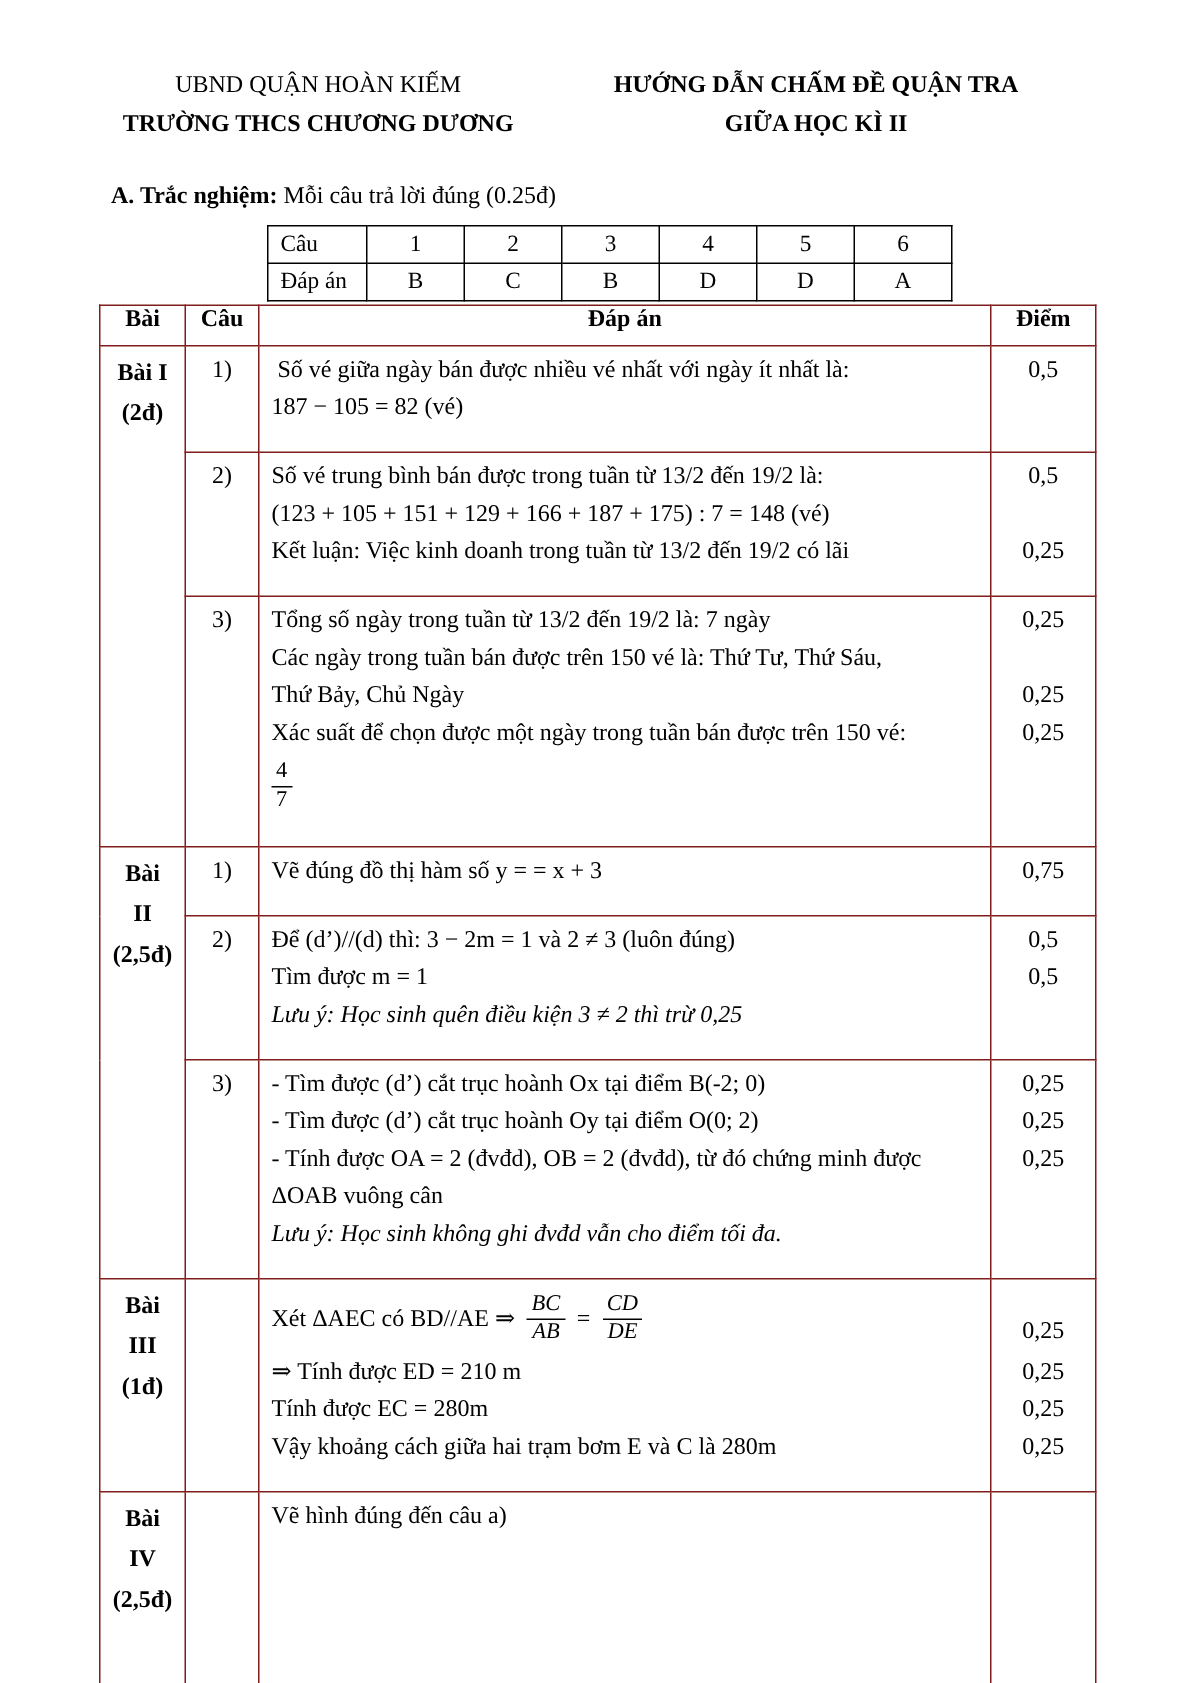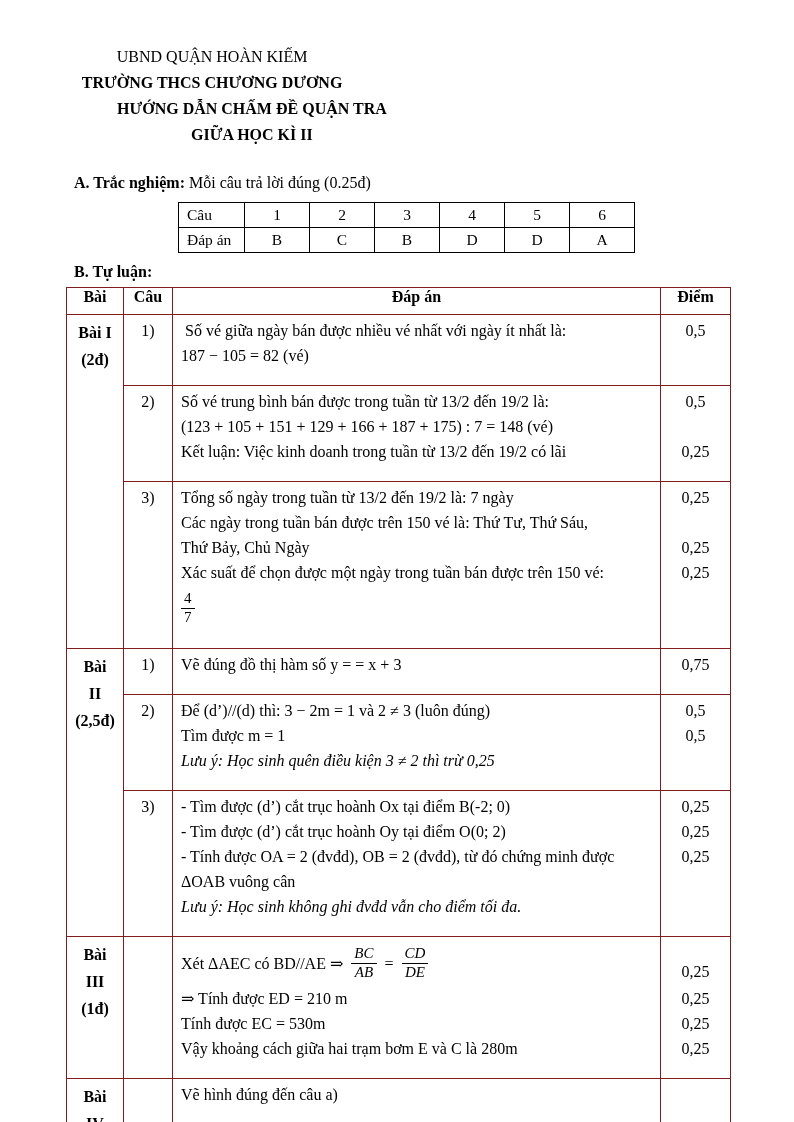--- a/index.html
+++ b/index.html
@@ -8,21 +8,21 @@
     width: 794px; height: 1122px;
     background: #ffffff;
     color: #000000;
     font-family: "Liberation Serif", "DejaVu Serif", serif;
     font-size: 16px;
     overflow: hidden;
   }
   .page { padding: 44px 64px 0 66px; }
 
   
-  .header { display: flex; flex-direction: column; }
+  .header { display: flex; }
   .header-left  { width: 44%; text-align: center; }
   .header-right { width: 56%; text-align: center; }
   .hline { line-height: 26px; }
   .bold  { font-weight: bold; }
 
   
   .section-a { margin-top: 22px; padding-left: 8px; line-height: 26px; }
   .section-b { margin-top: 6px; padding-left: 8px; line-height: 26px; font-weight: bold; }
 
   
@@ -107,21 +107,20 @@
           <td>B</td>
           <td>C</td>
           <td>B</td>
           <td>D</td>
           <td>D</td>
           <td>A</td>
         </tr>
       </tbody>
   </table>
 
-  <div class="section-b">B. Tự luận:</div>
 
   <table class="essay-table">
     <colgroup>
       <col class="col-bai">
         <col class="col-cau">
         <col class="col-dapan">
         <col class="col-diem">
     </colgroup>
     <thead>
       <tr>
@@ -224,21 +223,21 @@
         <tr>
           <td class="bai-cell" rowspan="1">
             <div class="bai-line">Bài</div>
             <div class="bai-line">III</div>
             <div class="bai-line">(1đ)</div>
           </td>
           <td class="cau-cell"></td>
           <td class="content-cell">
             <div class="line math-line"><span>Xét ΔAEC có BD//AE ⇒ </span><span class="frac math-italic"><span class="num">BC</span><span class="den">AB</span></span><span> = </span><span class="frac math-italic"><span class="num">CD</span><span class="den">DE</span></span></div>
             <div class="line">⇒ Tính được ED = 210 m</div>
-            <div class="line">Tính được EC = 530m</div>
+            <div class="line">Tính được EC = 280m</div>
             <div class="line">Vậy khoảng cách giữa hai trạm bơm E và C là 280m</div>
           </td>
           <td class="point-cell">
             <div class="point-line tall">0,25</div>
             <div class="point-line">0,25</div>
             <div class="point-line">0,25</div>
             <div class="point-line">0,25</div>
           </td>
         </tr>
         <tr>

